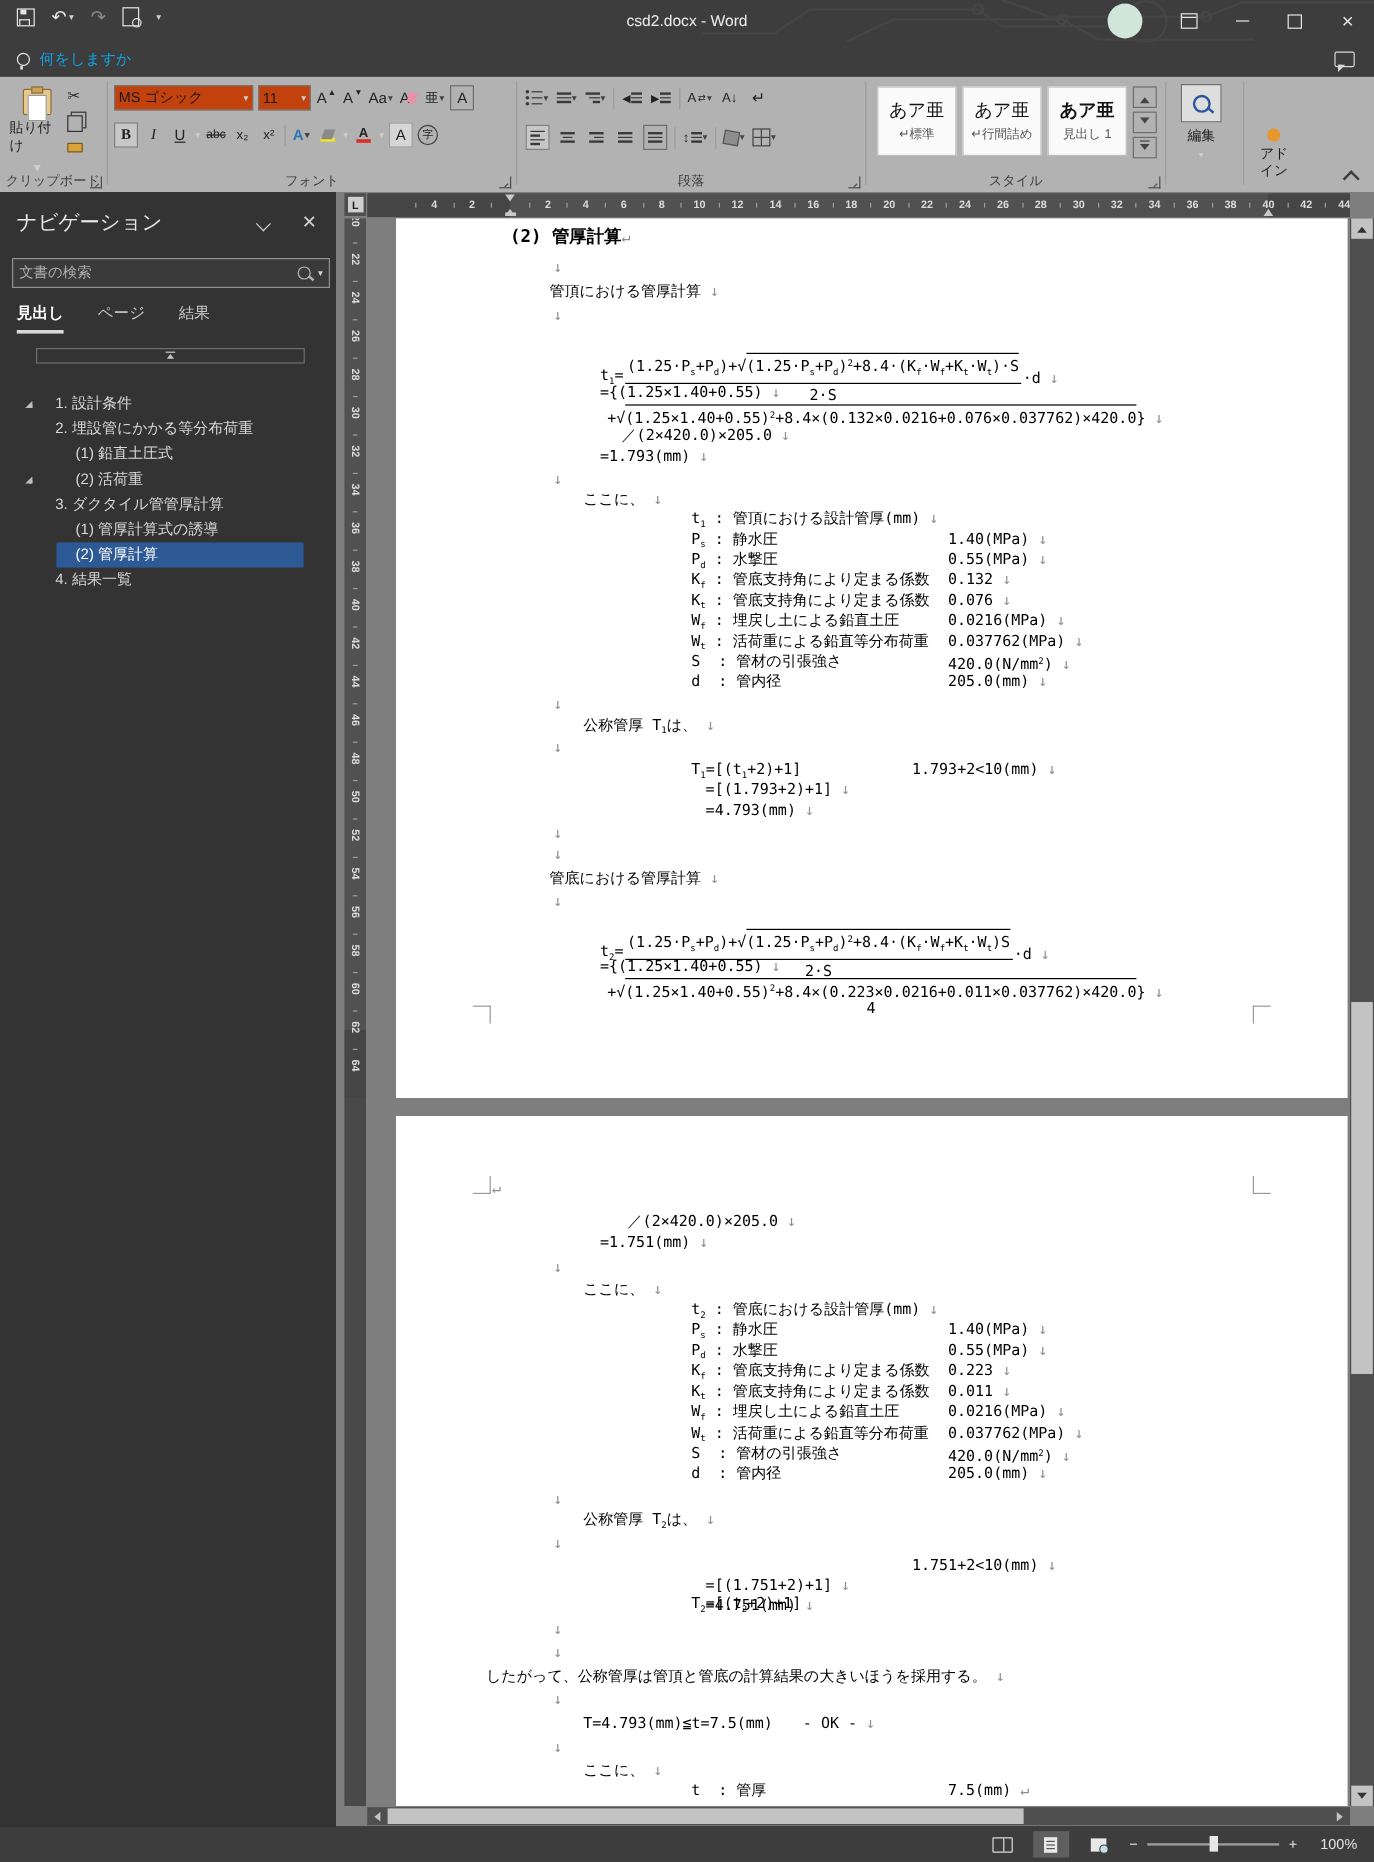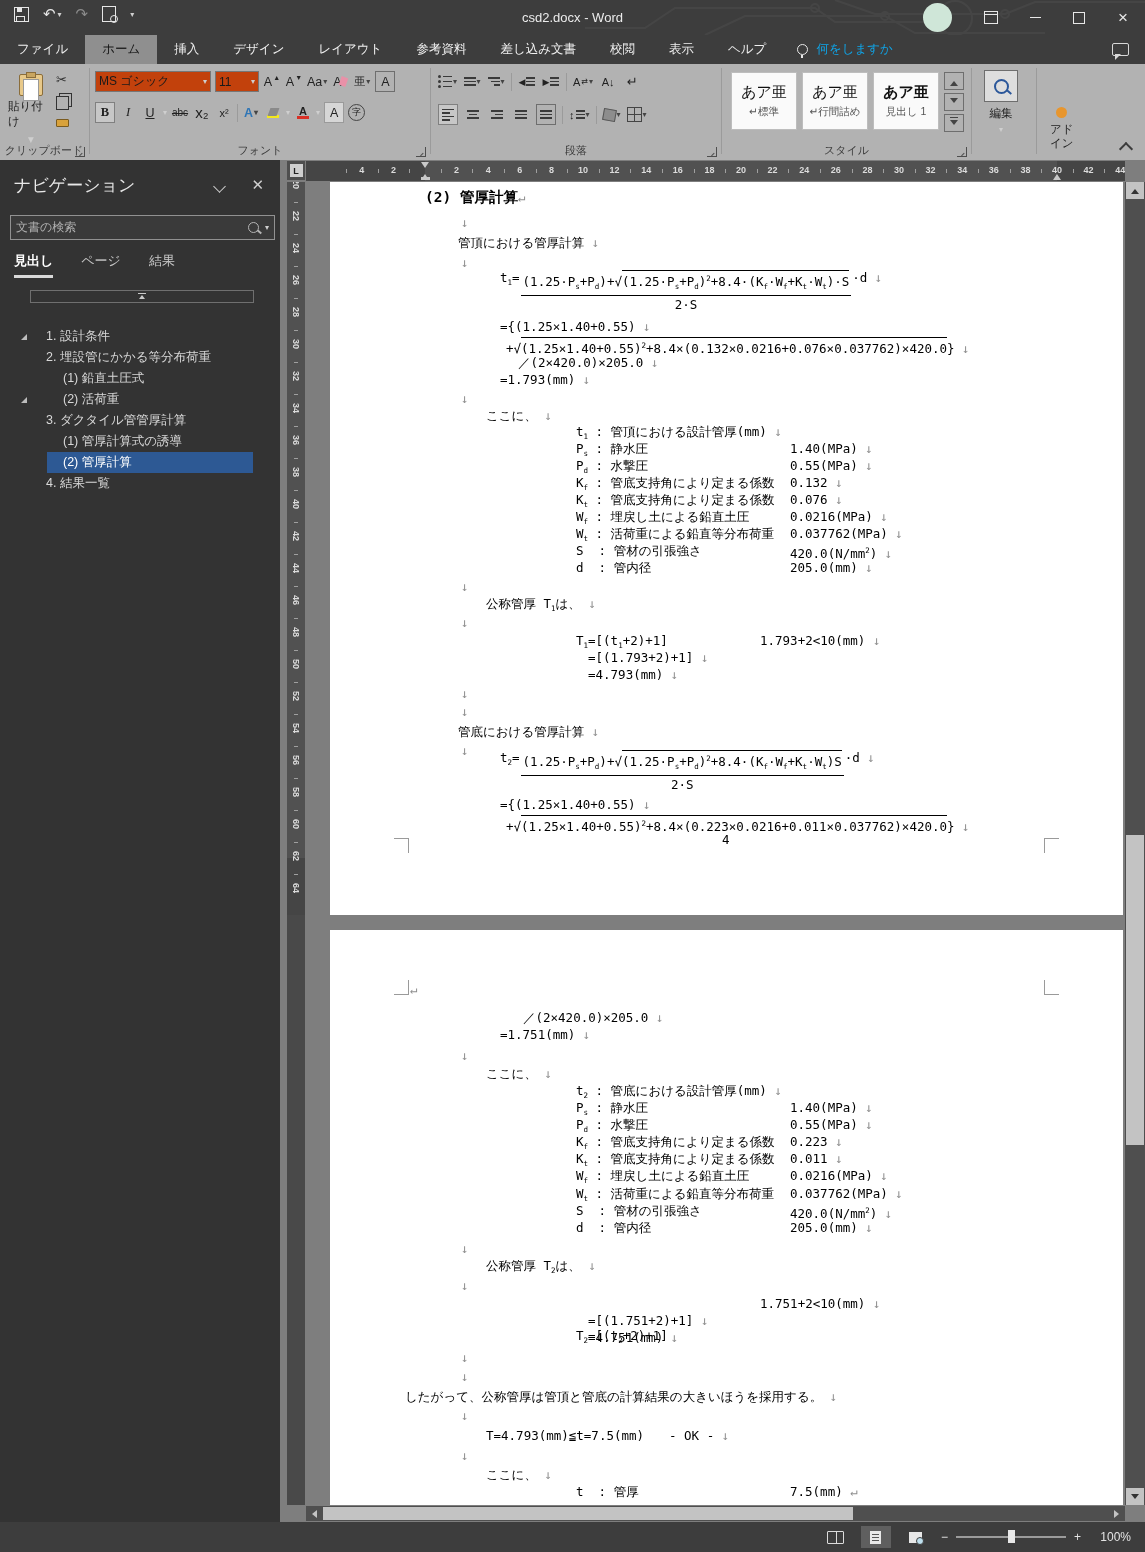--- a/index.html
+++ b/index.html
@@ -107,21 +107,21 @@
   .ind-hang{position:absolute;top:9px;width:0;height:0;border:4.5px solid transparent;border-bottom:6px solid #c9c9c9;}
   .ind-box{position:absolute;top:16px;width:9px;height:3px;background:#c9c9c9;}
   .ind-right{position:absolute;top:9px;width:0;height:0;border:4.5px solid transparent;border-bottom:6px solid #c9c9c9;}
   #vruler{position:absolute;left:7px;top:22px;width:18px;height:1323px;
           background:linear-gradient(#515151 0 676px,#454545 676px 733px,#494949 733px 100%);overflow:hidden;}
   .vnum{position:absolute;left:1px;width:16px;text-align:center;font-size:9px;font-weight:bold;color:#dcdcdc;transform:rotate(90deg);}
   .vtick{position:absolute;left:7px;width:4px;height:1px;background:#9f9f9f;}
   .page{position:absolute;background:#ffffff;overflow:hidden;
         font-family:"DejaVu Sans Mono","Liberation Mono",monospace;font-size:12.5px;color:#000;}
   .dline{position:absolute;white-space:pre;line-height:15px;}
-  .frac-line{display:flex;}
+  .frac-line{display:flex;align-items:center;margin-top:24px;}
   .frac{display:inline-flex;flex-direction:column;align-items:center;margin:0 1px;}
   .frac .num{border-bottom:1px solid #000;padding:0 2px 1px 2px;}
   .frac .den{padding-top:1px;}
   .sub{font-size:7.5px;vertical-align:-3px;}
   .sup{font-size:7.5px;vertical-align:4.5px;}
   .ovlwrap{border-top:1px solid #000;display:inline-block;}
   .mk{color:#8f8f8f;}
   .hd{font-weight:bold;font-size:14.5px;}
   .cmark{position:absolute;width:14px;height:14px;}
   .cmark.bl{border-top:1px solid #9a9a9a;border-right:1px solid #9a9a9a;}
@@ -200,32 +200,20 @@
           <span class="ic-min"></span>
         </span>
       <span class="wbtn">
           <span class="ic-max"></span>
         </span>
       <span class="wbtn" style="font-size:17px;">×</span>
     </div>
   </div>
 
   <div class="tabrow">
-    <span id="tabs" style="display:flex;align-items:stretch;">
-        <span class="rtab">ファイル</span>
-        <span class="rtab active">ホーム</span>
-        <span class="rtab">挿入</span>
-        <span class="rtab">デザイン</span>
-        <span class="rtab">レイアウト</span>
-        <span class="rtab">参考資料</span>
-        <span class="rtab">差し込み文書</span>
-        <span class="rtab">校閲</span>
-        <span class="rtab">表示</span>
-        <span class="rtab">ヘルプ</span>
-      </span>
     <span class="tellme">
       <span class="ic-bulb"></span>
       <span>何をしますか</span>
     </span>
     <span style="margin-left:auto;display:flex;align-items:center;padding-right:16px;">
       <span class="ic-comment"></span>
     </span>
   </div>
 
   <div class="ribbon">
@@ -287,21 +275,21 @@
         <span class="fbtn" style="font-style:italic;font-family:'Liberation Serif',serif;">
             <span>I</span>
           </span>
         <span class="fbtn ubar">
             <span>U</span>
           </span>
         <span class="caret">▾</span>
         <span class="fbtn" style="text-decoration:line-through;font-size:10px;">
             <span>abc</span>
           </span>
-        <span class="fbtn" style="font-size:15px;">
+        <span class="fbtn" style="font-size:11px;">
             <span>x₂</span>
           </span>
         <span class="fbtn" style="font-size:11px;">
             <span>x²</span>
           </span>
         <span style="width:1px;height:18px;background:#9b9b9b;"></span>
         <span class="fbtn ic-eff">
             <span>A</span>
             <span class="caret">▾</span>
           </span>

